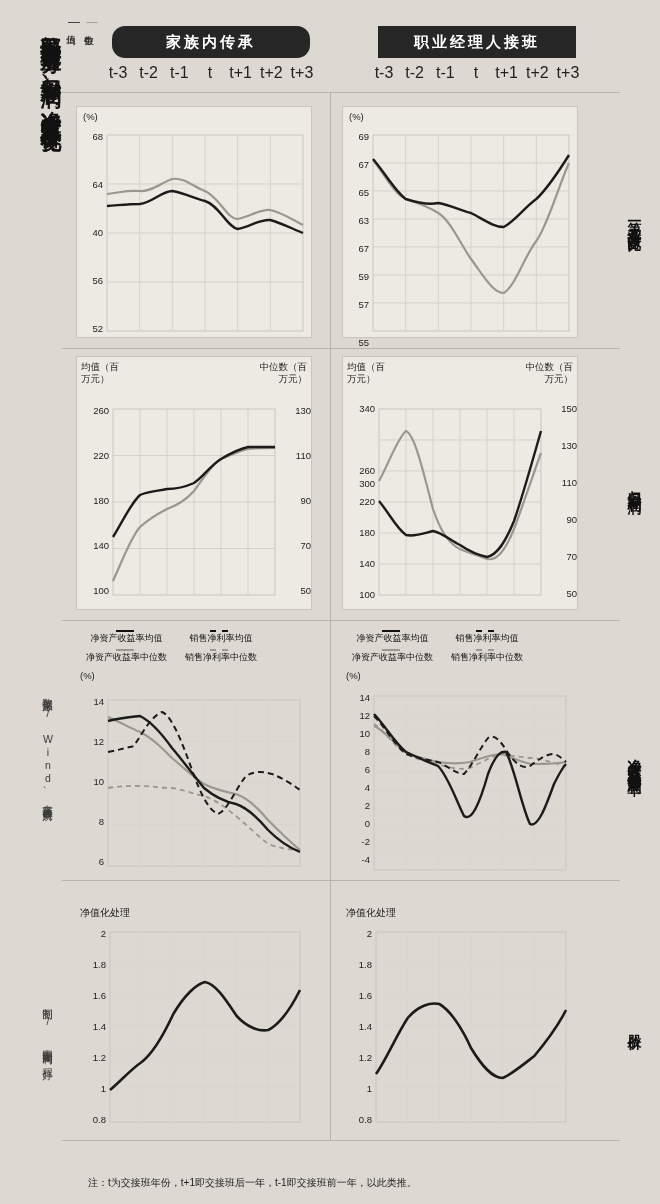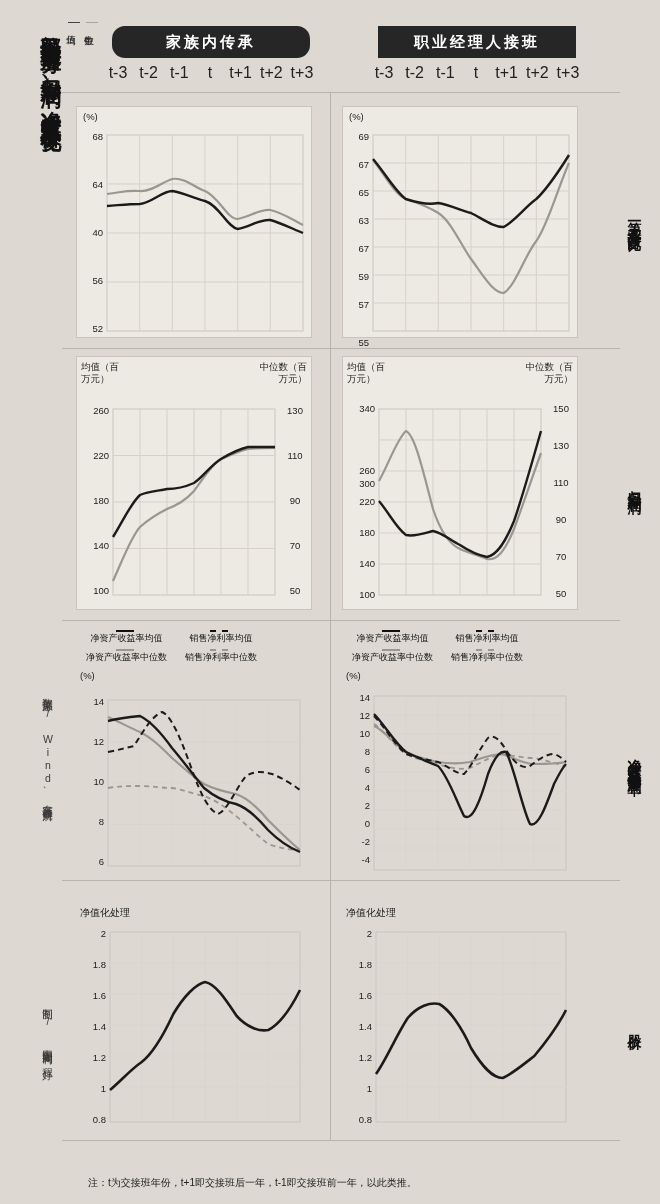--- a/index.html
+++ b/index.html
@@ -50,21 +50,21 @@
   .tick-row span{width:28px;text-align:center;}
   .median-note{
     position:absolute;font-size:9.5px;line-height:11px;color:#222;
     writing-mode:vertical-rl;text-orientation:upright;letter-spacing:0px;
   }
   
   .panel{position:absolute;background:#edeae4;border:1px solid #c9c5bd;}
   .panel.plain{background:transparent;border:none;}
   .axis-unit{position:absolute;font-size:9.5px;color:#222;}
   .ylab{position:absolute;font-size:9.5px;color:#222;text-align:right;}
-  .ylab.right{text-align:center;}
+  .ylab.right{text-align:right;}
   .divider{position:absolute;left:62px;right:40px;height:1px;background:#b9b4ab;}
   .vsep{position:absolute;width:1px;background:#b9b4ab;}
   .legend{position:absolute;font-size:9px;color:#111;}
   .legend-item{display:flex;align-items:center;margin-bottom:4px;white-space:nowrap;flex-direction:column;}
   .legend-line{display:inline-block;width:18px;height:0;border-top:2px solid #111;margin-right:4px;}
   .legend-line.gray{border-top-color:#9a978f;}
   .legend-line.dash{border-top:2px dashed #111;}
   .legend-line.dashgray{border-top:2px dashed #9a978f;}
   .note{
     position:absolute;left:88px;bottom:14px;font-size:10px;color:#222;

